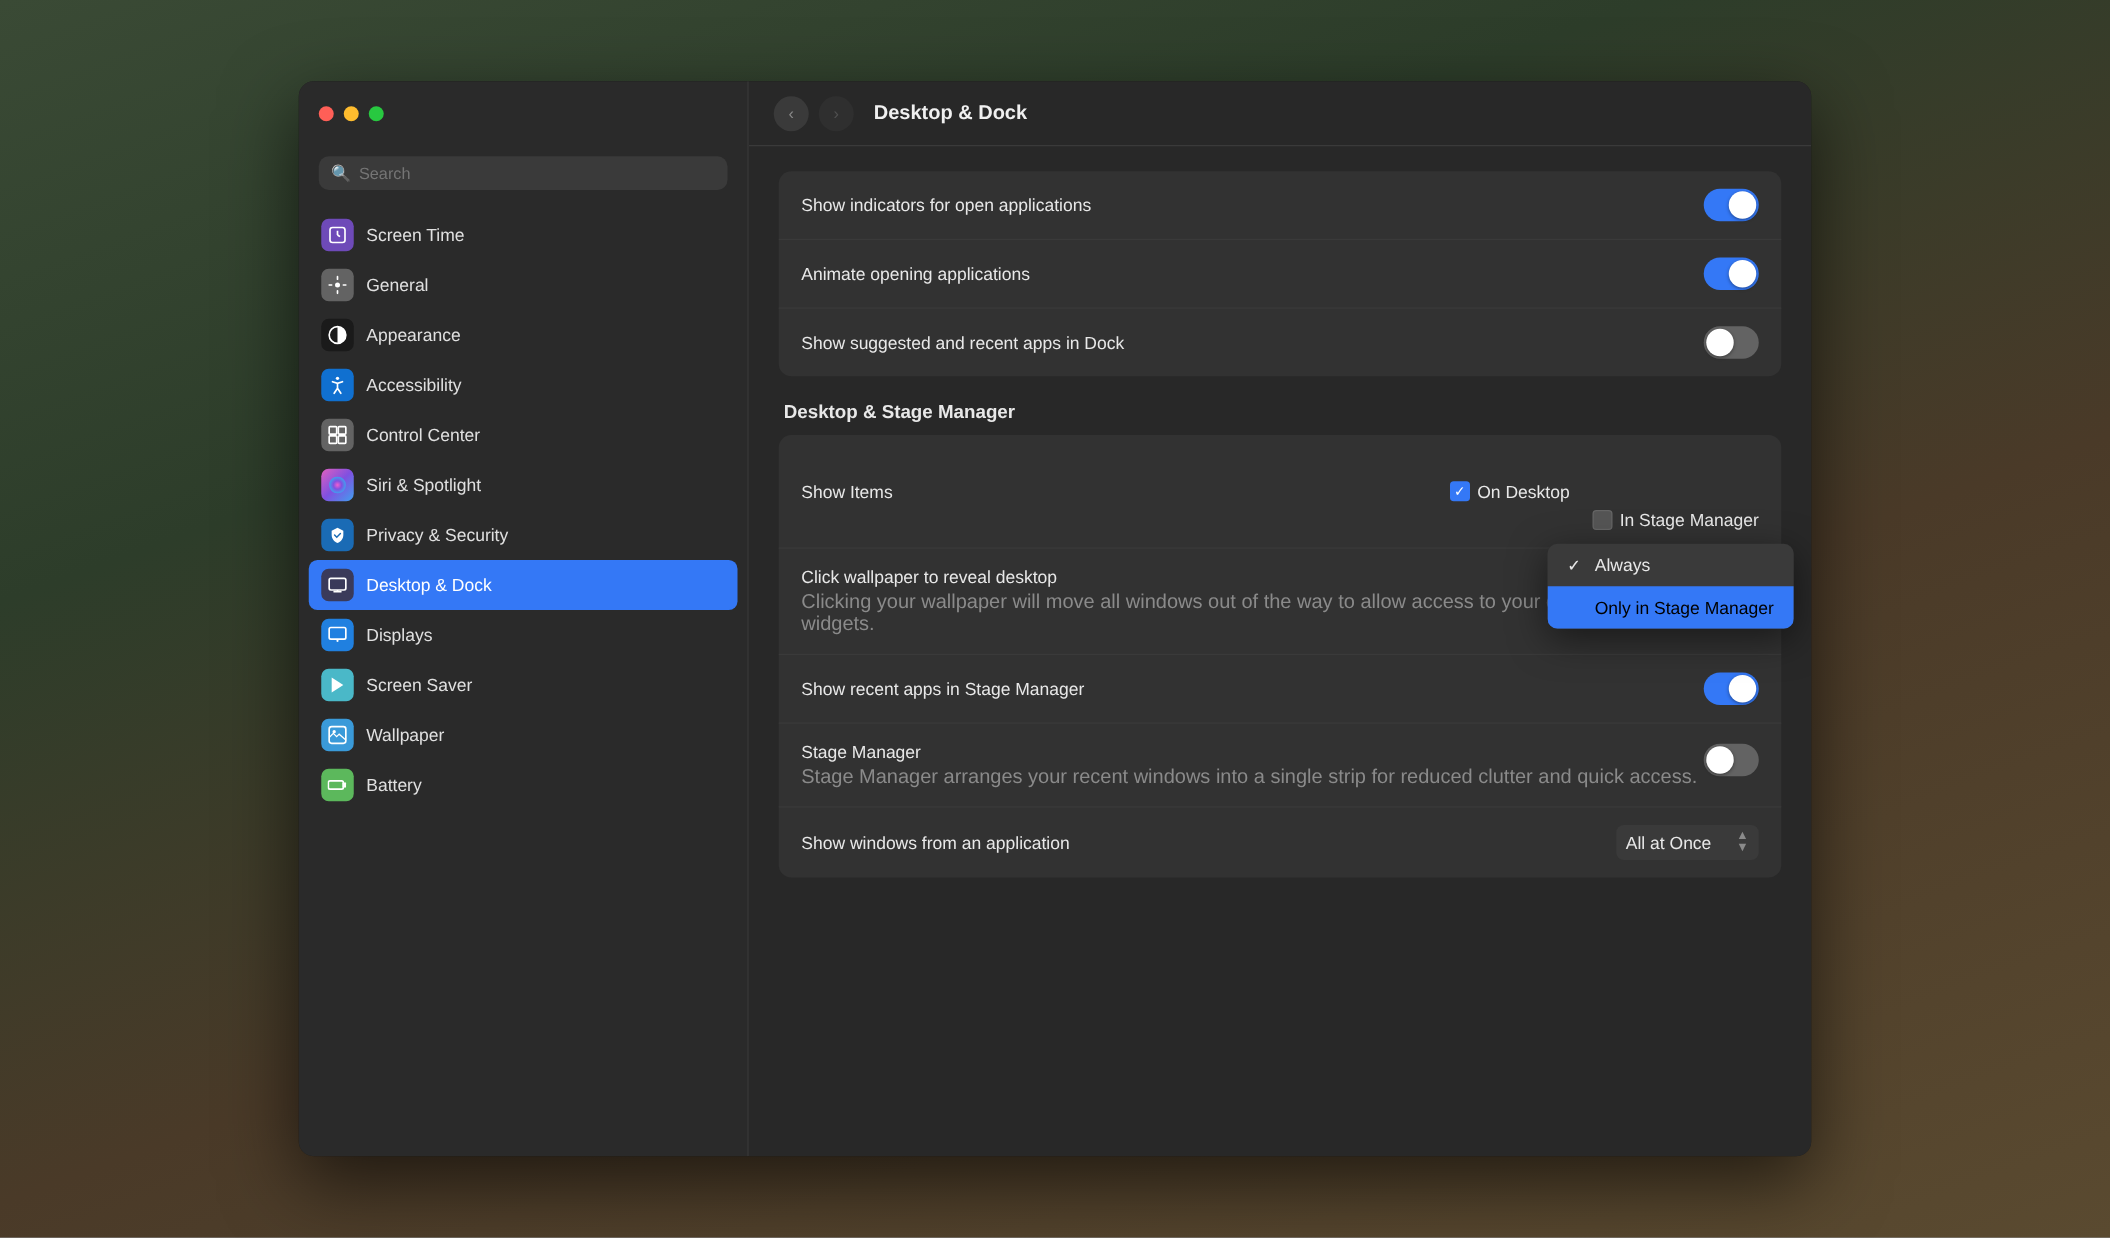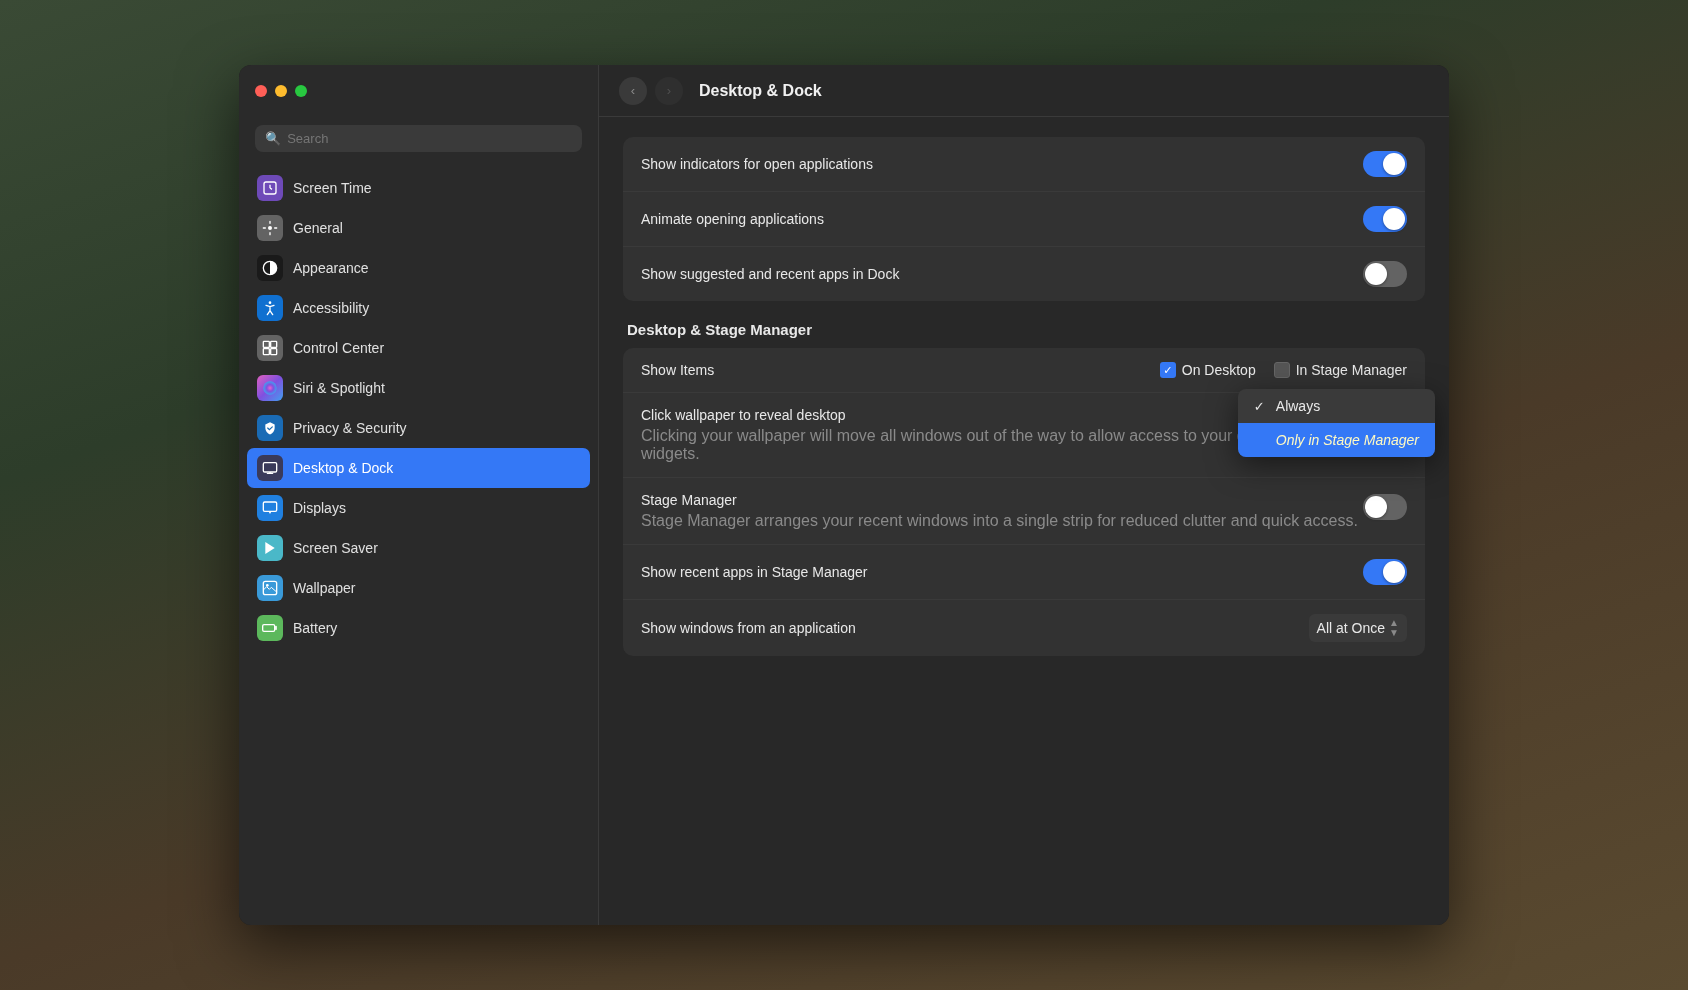--- a/index.html
+++ b/index.html
@@ -305,34 +305,33 @@
       align-items: center;
       gap: 8px;
     }
 
     .dropdown-item.selected-item {
       color: #e8e8e8;
     }
 
     .dropdown-item.highlighted {
       background: #3478f6;
-      color: #fef9c3;
-      font-style: italic;
+      color: #000000;
     }
 
     .checkmark {
       font-size: 13px;
       width: 14px;
     }
 
     
     .select-control {
       display: flex;
       align-items: center;
-      gap: 4px;
+      gap: 20px;
       background: #3a3a3a;
       border-radius: 6px;
       padding: 4px 8px;
       cursor: pointer;
       font-size: 14px;
       color: #e8e8e8;
     }
 
     .select-arrows {
       font-size: 10px;
@@ -518,21 +517,21 @@
       <div class="section-header">Desktop &amp; Stage Manager</div>
 
       <div class="settings-card">
 
         <div class="settings-row">
           <span class="settings-row-label">Show Items</span>
           <div class="checkbox-group">
             <div class="checkbox checked">✓</div>
             <span class="checkbox-label">On Desktop</span>
           </div>
-          <div class="checkbox-group" style="margin-left: 18px;">
+          <div class="checkbox-group" style="margin-left: 18px; margin-top: 46px;">
             <div class="checkbox unchecked"></div>
             <span class="checkbox-label">In Stage Manager</span>
           </div>
         </div>
 
         <div class="settings-row" style="align-items: flex-end; position: relative;">
           <div style="flex:1;">
             <div class="settings-row-label" style="margin-bottom: 4px;">Click wallpaper to reveal desktop</div>
             <div class="settings-row-sublabel">Clicking your wallpaper will move all windows out of the way to allow access to your desktop items and widgets.</div>
           </div>
@@ -542,33 +541,33 @@
               <span class="checkmark">✓</span>
               <span>Always</span>
             </div>
             <div class="dropdown-item highlighted">
               <span class="checkmark"></span>
               <span>Only in Stage Manager</span>
             </div>
           </div>
         </div>
 
+        <div class="settings-row">
+          <span class="settings-row-label">Show recent apps in Stage Manager</span>
+          <div class="toggle on">
+            <div class="toggle-knob"></div>
+          </div>
+        </div>
+
         <div class="settings-row" style="align-items: flex-start;">
           <div style="flex:1;">
             <div class="settings-row-label" style="margin-bottom: 4px;">Stage Manager</div>
             <div class="settings-row-sublabel">Stage Manager arranges your recent windows into a single strip for reduced clutter and quick access.</div>
           </div>
           <div class="toggle off" style="margin-top: 2px;">
-            <div class="toggle-knob"></div>
-          </div>
-        </div>
-
-        <div class="settings-row">
-          <span class="settings-row-label">Show recent apps in Stage Manager</span>
-          <div class="toggle on">
             <div class="toggle-knob"></div>
           </div>
         </div>
 
         <div class="settings-row">
           <span class="settings-row-label">Show windows from an application</span>
           <div class="select-control">
             <span>All at Once</span>
             <div class="select-arrows">
               <span>▲</span>

